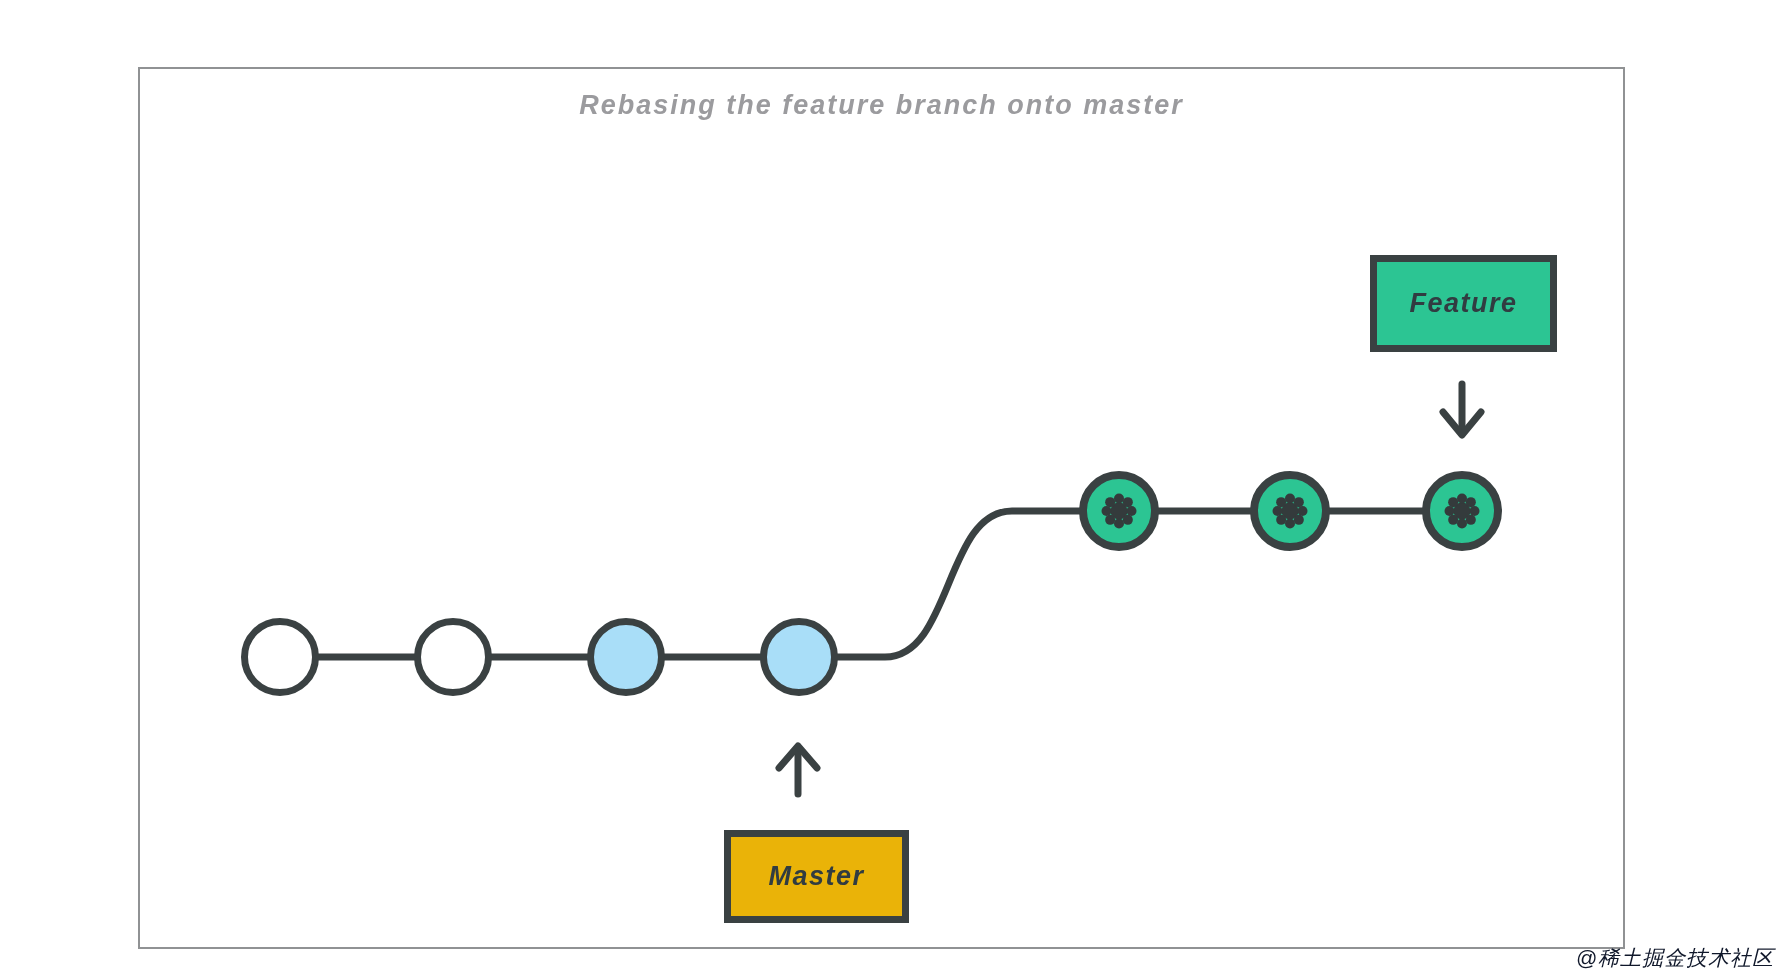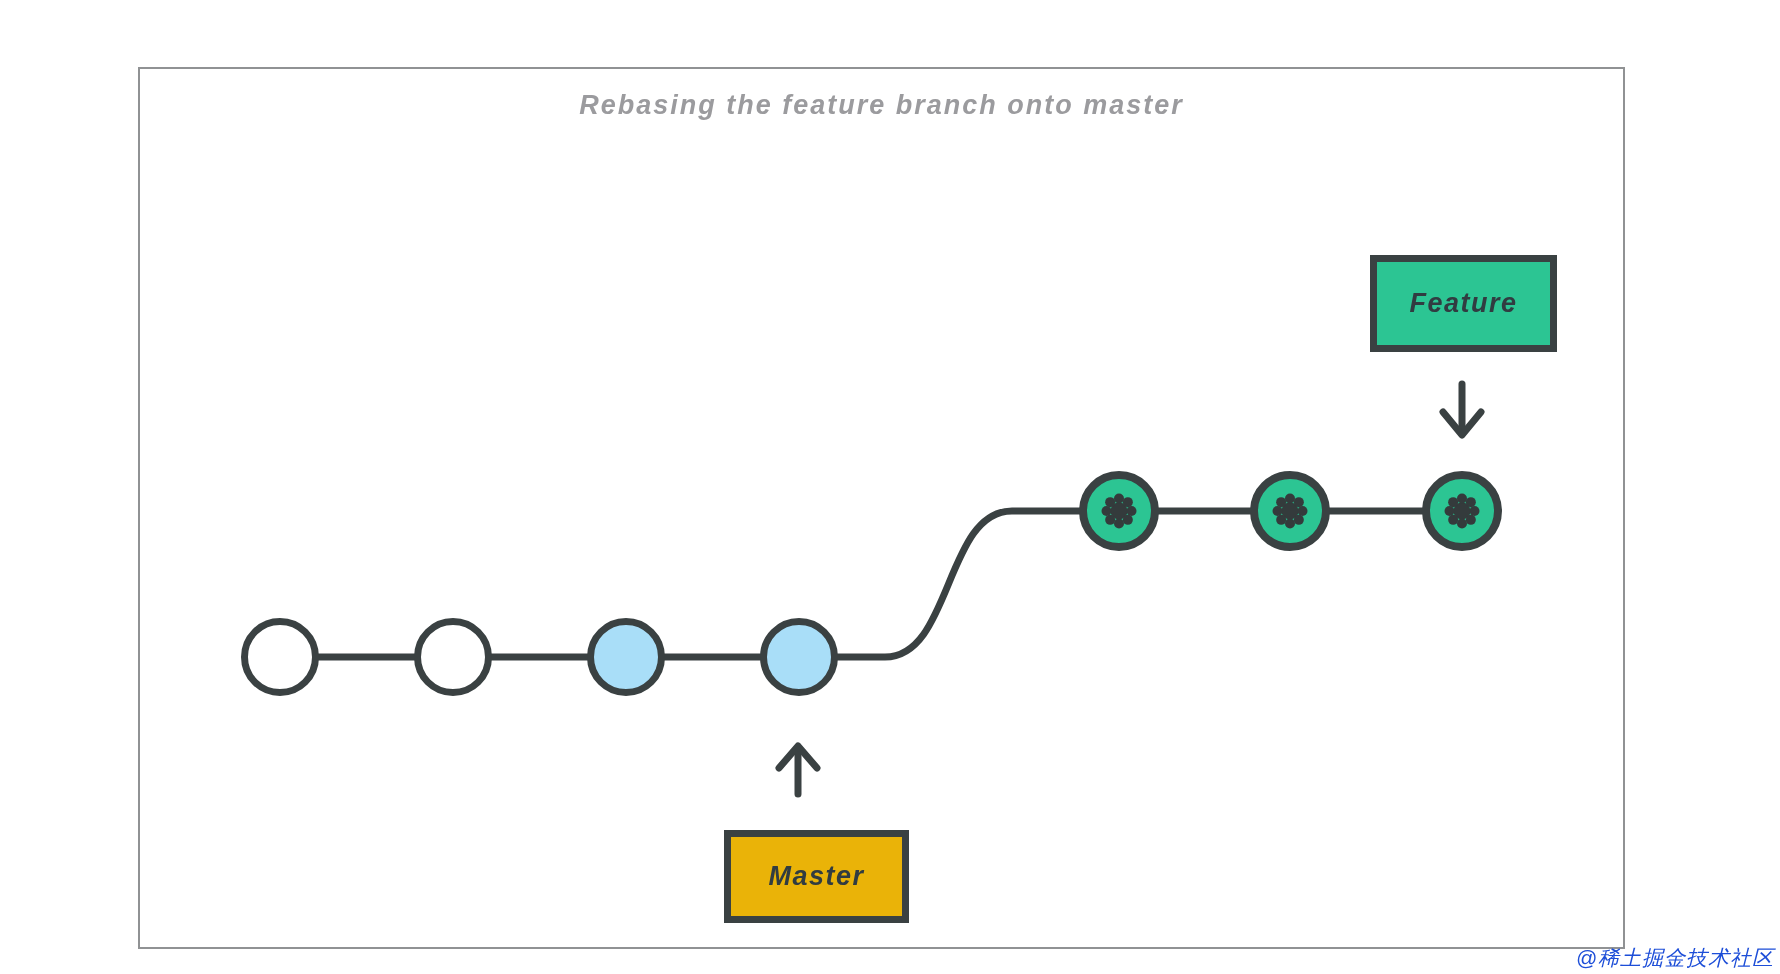--- a/index.html
+++ b/index.html
@@ -72,21 +72,21 @@
   .master-box {
     left: 708px; top: 830px;
     width: 185px; height: 93px;
     background: #eab308;
     margin-left: 16px;
   }
   .watermark {
     position: absolute;
     right: 6px; top: 944px;
     font-size: 21px;
-    color: #1d4ed8;
+    color: #0f172a;
     letter-spacing: 1px;
   }
 </style>
 </head>
 <body>
 
 <div class="page">
 
   <div class="frame"></div>
 

